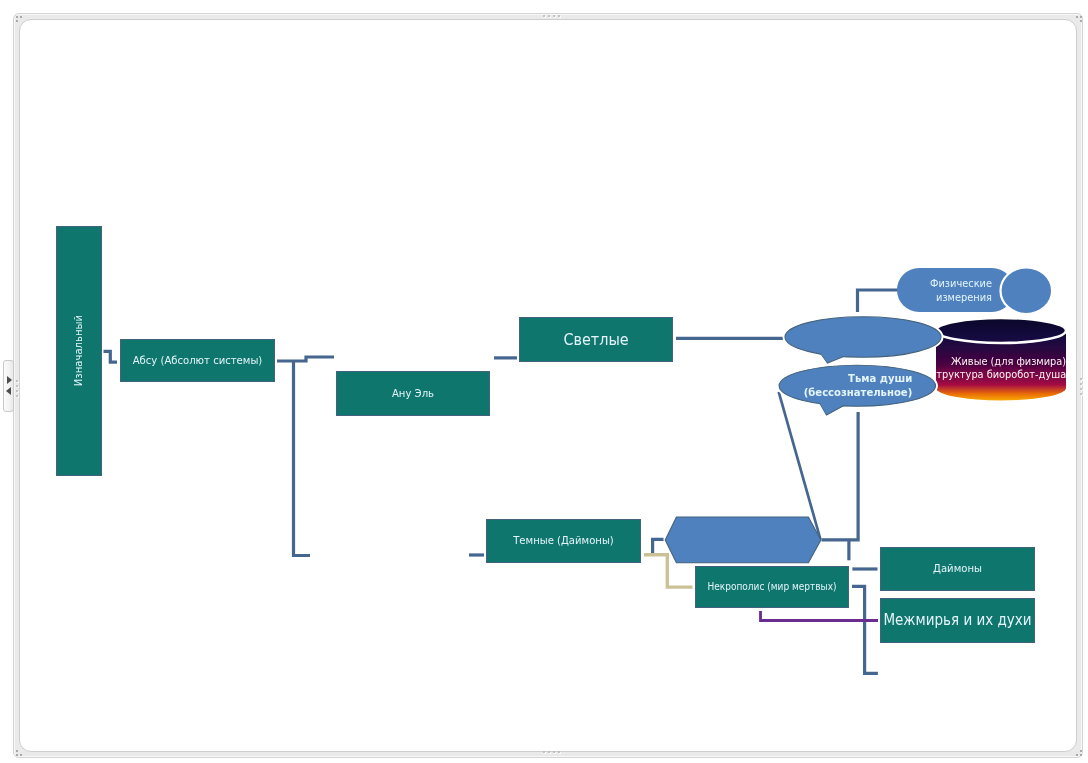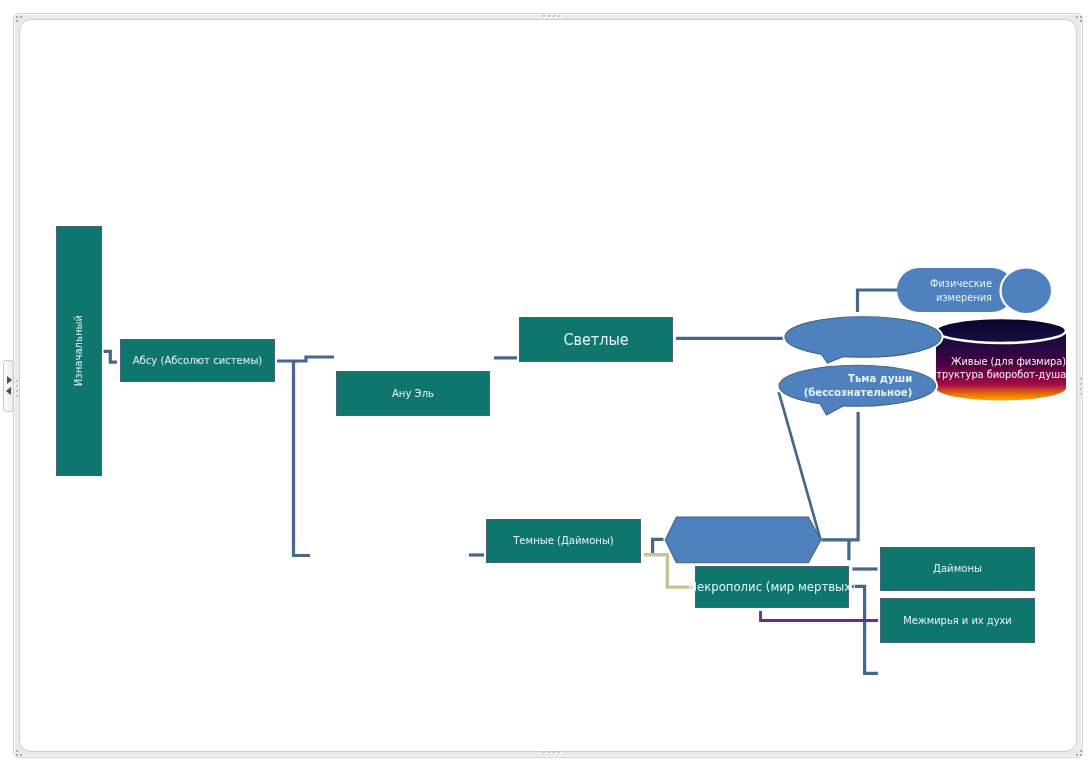--- a/index.html
+++ b/index.html
@@ -39,23 +39,23 @@
 
   
   #b-izn {left:56px;  top:226px; width:46px;  height:250px; font-size:11.2px;}
   #b-izn .t{writing-mode:vertical-rl;transform:rotate(180deg);}
   #b-absu{left:120px; top:339px; width:155px; height:43px;  font-size:11.2px;}
   #b-anu {left:336px; top:335px; width:154px; height:45px;  font-size:11.2px;margin-top:36px;}
   #b-svet{left:519px; top:317px; width:154px; height:45px;  font-size:16px;}
   #b-serye{left:347px;top:429px; width:238px; height:64px;  font-size:11.2px;}
   #b-amay{left:312px; top:533px; width:155px; height:44px;  font-size:11.2px;}
   #b-temn{left:486px; top:519px; width:155px; height:44px;  font-size:11.2px;}
-  #b-nekr{left:695px; top:566px; width:154px; height:42px;  font-size:13px;}
+  #b-nekr{left:695px; top:566px; width:154px; height:42px;  font-size:10px;}
   #b-dalr{left:880px; top:547px; width:155px; height:44px;  font-size:11.2px;}
-  #b-mezh{left:880px; top:598px; width:155px; height:45px;  font-size:11px;}
+  #b-mezh{left:880px; top:598px; width:155px; height:45px;  font-size:15px;}
   #b-upok{left:881px; top:651px; width:155px; height:44px;  font-size:11.2px;}
   #l-fiz {left:901px; top:268px; width:120px; height:45px; font-size:10.9px;}
   #l-zhiv{left:921px; top:348px; width:155px; height:40px; font-size:10.9px;color:#fdf3ef;}
   #l-sham{left:665px; top:517px; width:156px; height:46px; font-size:11.2px;}
   #l-dushi{left:786px;top:316px; width:156px; height:43px; font-size:11.2px;}
   #l-tma {left:780px; top:365px; width:156px; height:41px; font-size:11.2px;font-weight:bold;}
 </style>
 </head>
 <body>
 

